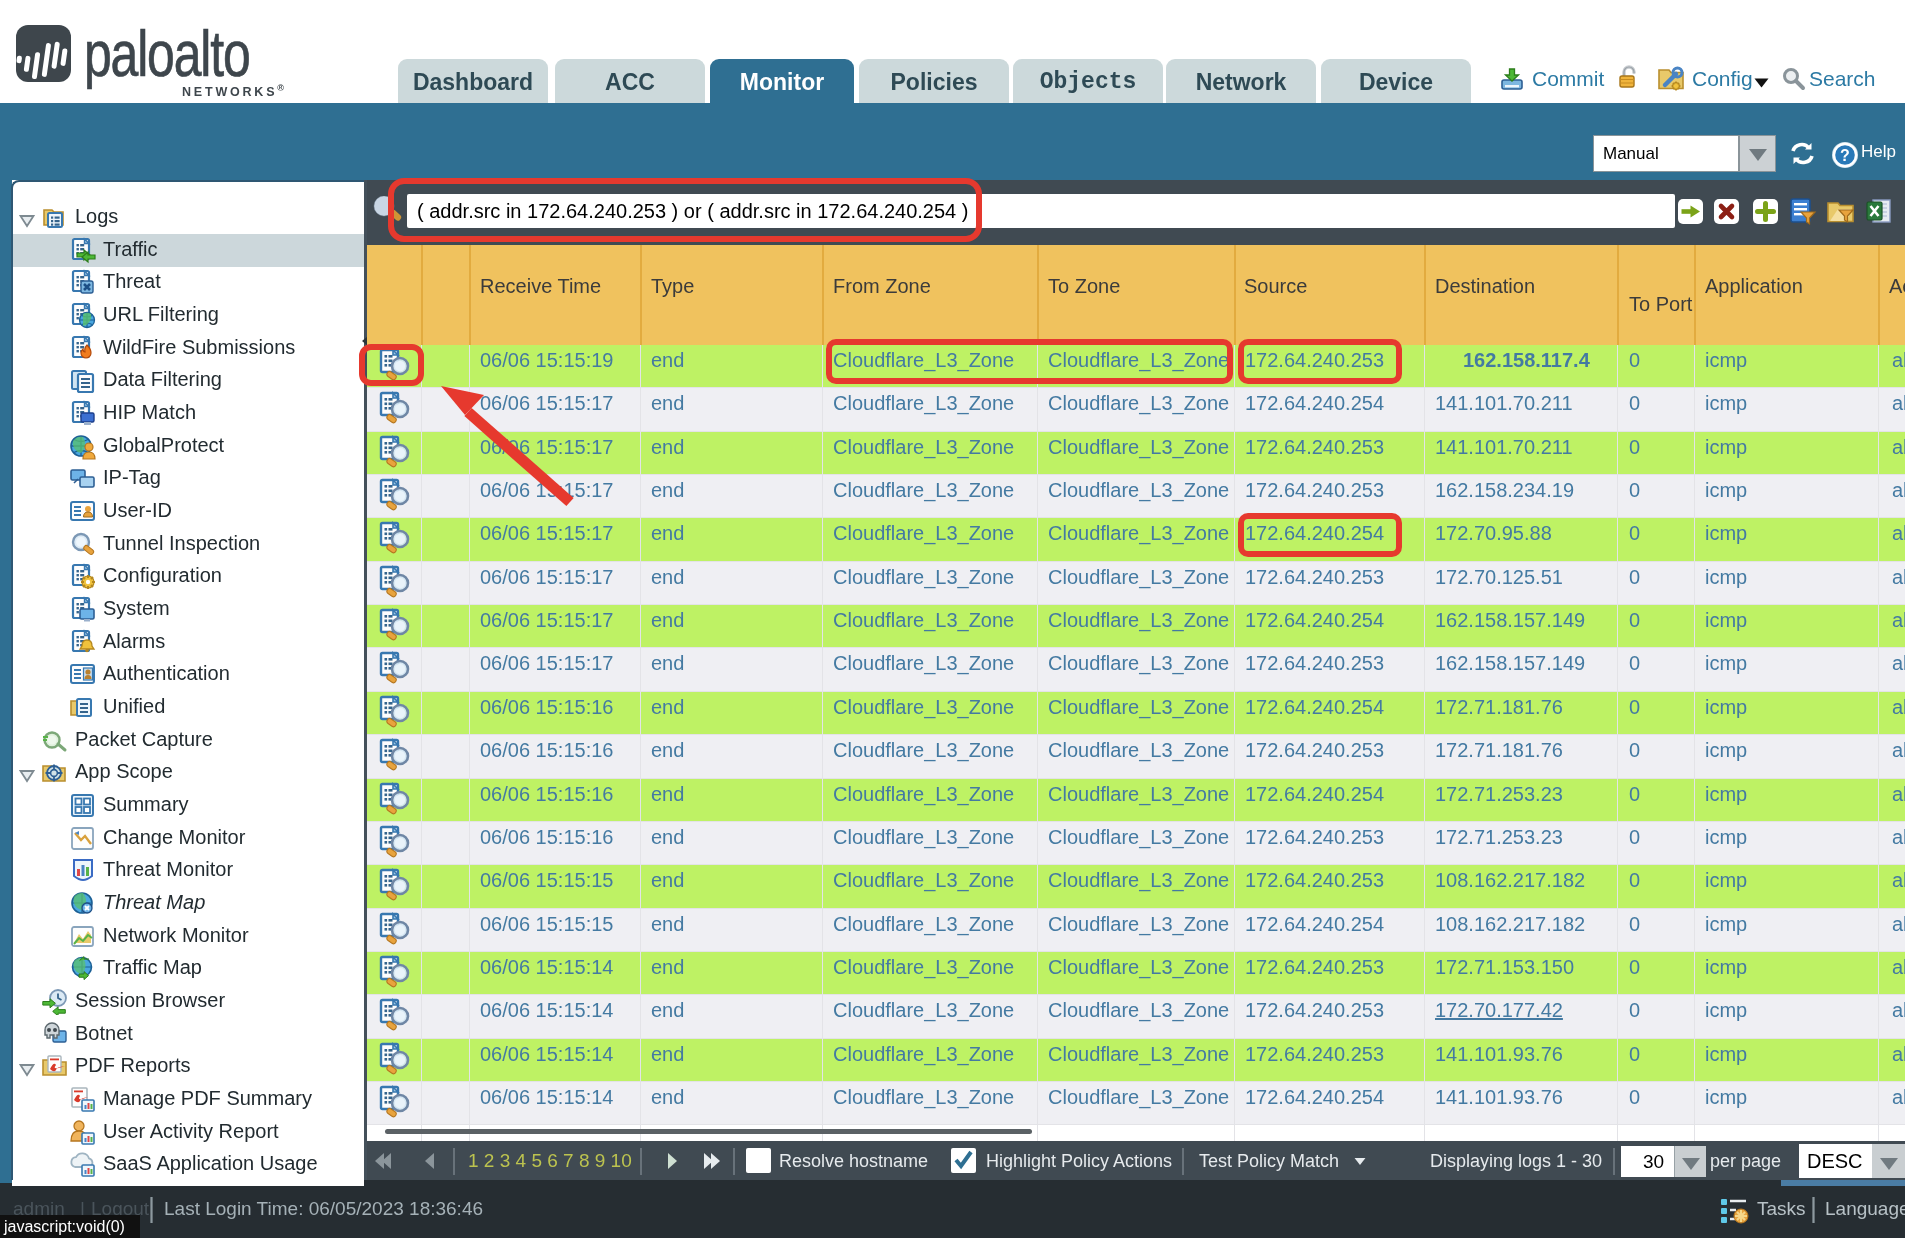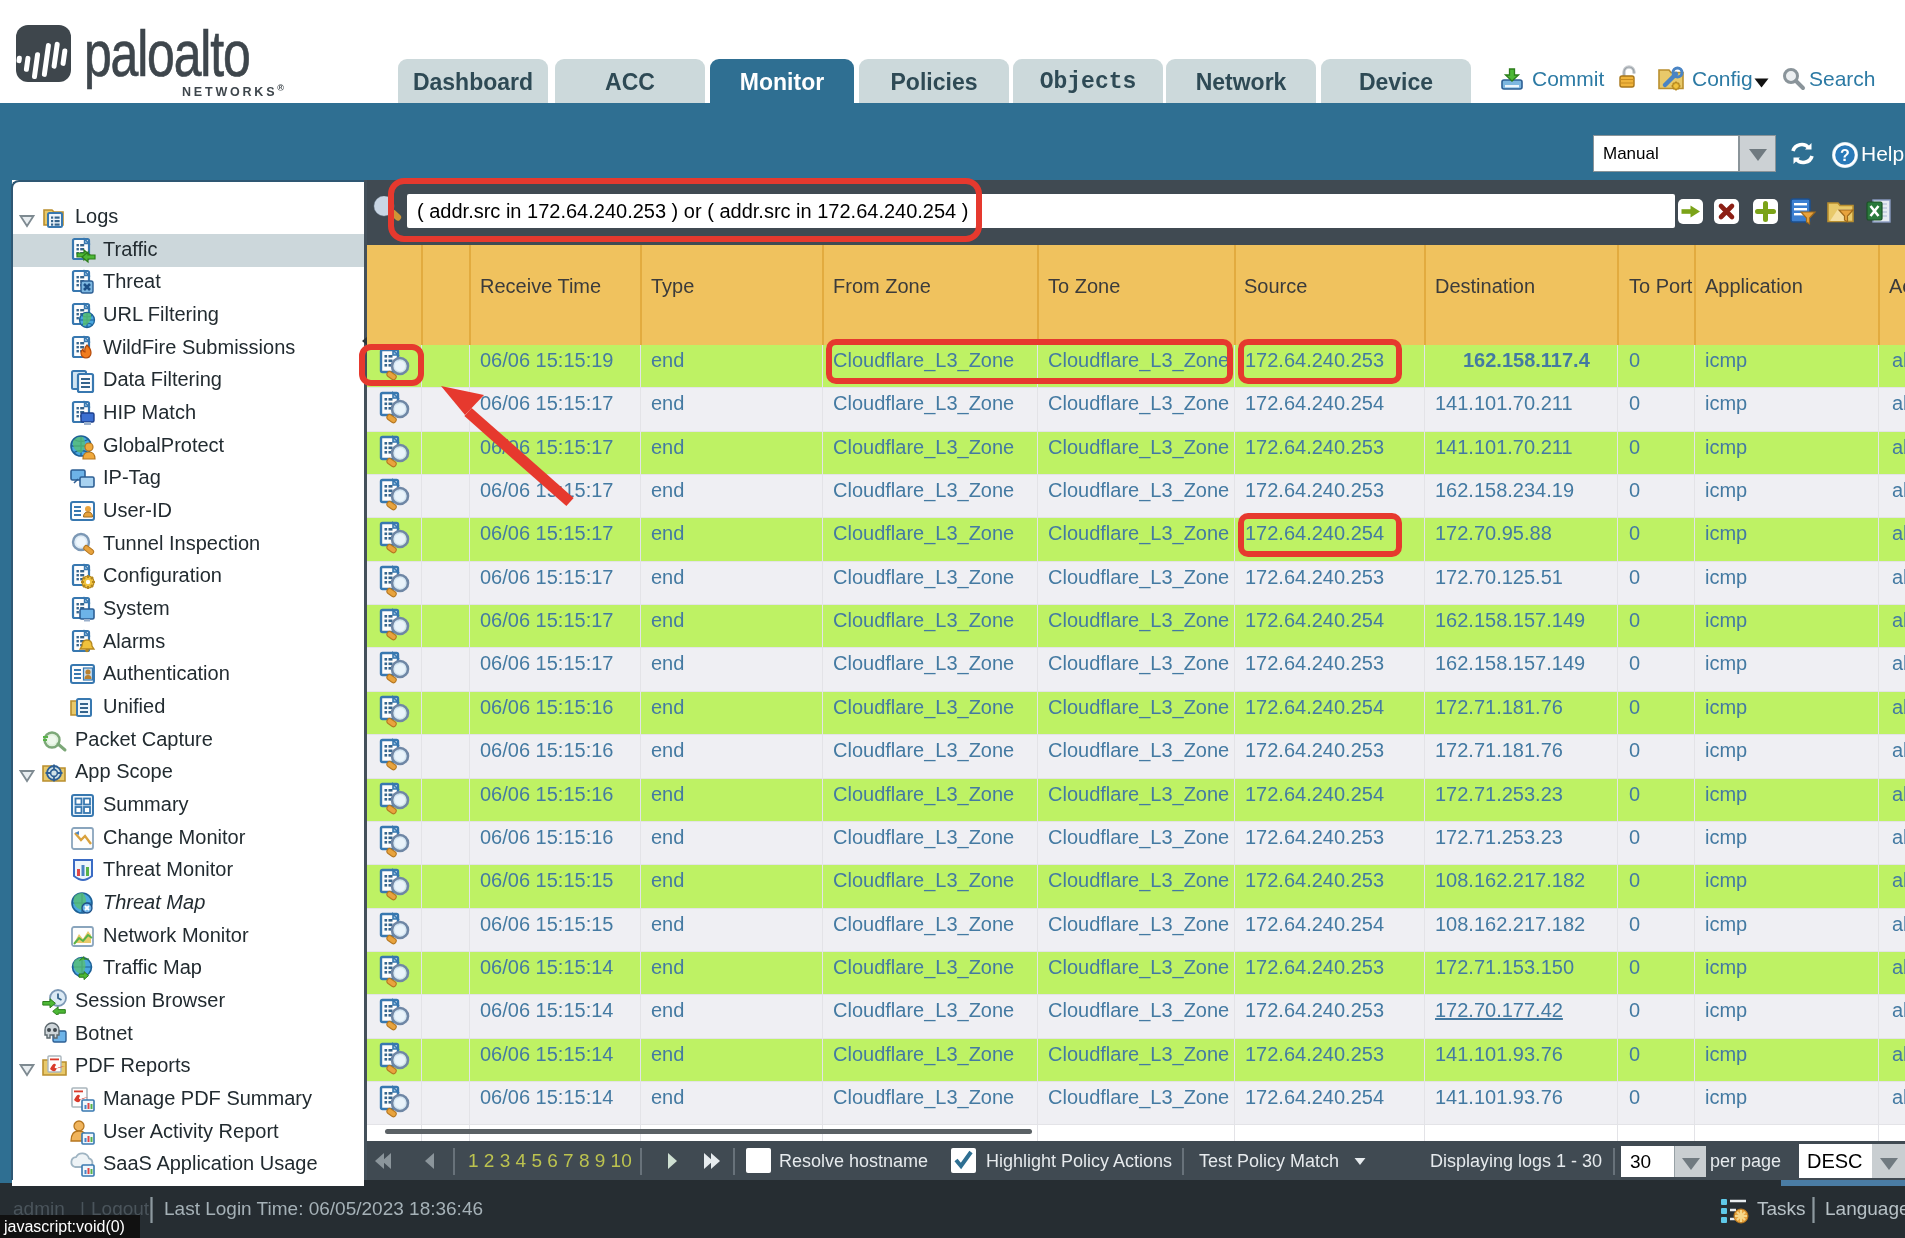--- a/index.html
+++ b/index.html
@@ -114,21 +114,21 @@
 <path d="M4 10 a9 8.5 0 0 1 16 -3" fill="none" stroke="#fff" stroke-width="3.6"></path>
 <path d="M22.5 2 v6.5 h-6.5 z" fill="#fff"></path>
 <path d="M23 15 a9 8.5 0 0 1 -16 3" fill="none" stroke="#fff" stroke-width="3.6"></path>
 <path d="M4.5 23 v-6.5 h6.5 z" fill="#fff"></path>
 </svg>
       <svg width="30" height="30" viewBox="0 0 30 30" style="position:absolute;left:1830px;top:37px;">
 <circle cx="15" cy="15" r="13" fill="#cfe2ee"></circle>
 <circle cx="15" cy="15" r="11" fill="#2979b8" stroke="#ffffff" stroke-width="2.4"></circle>
 <text x="15" y="21" text-anchor="middle" font-family="Liberation Sans" font-size="16" font-weight="bold" fill="#fff">?</text>
 </svg>
-  <div style="position:absolute;left:1861px;top:39px;font-size:21px;color:#fff;">Help</div>
+  <div style="position:absolute;left:1861px;top:39px;font-size:17px;color:#fff;">Help</div>
 </div>
 <div id="strip"></div>
 
 <div id="side">
 <div class="trow" style="top:19.0px;">
         <span style="position:absolute;left:6px;top:9px;"><svg width="16" height="14" viewBox="0 0 16 14">
             <path d="M1.5 2 h13 L8 12 Z" fill="#e8edf0" stroke="#7e8a91" stroke-width="1.8"></path>
           </svg></span>
 <span style="position:absolute;left:28px;top:3px;"><svg width="27" height="27" viewBox="0 0 27 27">
             <path d="M3 6 h8 l2 2 h9 v13 h-19 z" fill="#e8c96a" stroke="#b98f2f" stroke-width="1.6"></path>
@@ -570,21 +570,21 @@
 <div class="hsep" style="left:1057px;"></div>
 <div class="hsep" style="left:1250px;"></div>
 <div class="hsep" style="left:1327px;"></div>
 <div class="hsep" style="left:1511px;"></div>
     <div class="hcell" style="left:113px;">Receive Time</div>
     <div class="hcell" style="left:284px;">Type</div>
     <div class="hcell" style="left:466px;">From Zone</div>
     <div class="hcell" style="left:681px;">To Zone</div>
     <div class="hcell" style="left:877px;">Source</div>
     <div class="hcell" style="left:1068px;">Destination</div>
-    <div class="hcell" style="left:1262px;">To Port</div>
+    <div class="hcell" style="left:1262px;margin-top:18px;">To Port</div>
     <div class="hcell" style="left:1338px;">Application</div>
     <div class="hcell" style="left:1522px;">Ac</div>
   </div>
   <div id="rows">
 <div class="r" style="top:0.0px;">
 <span class="ric"><svg width="34" height="36" viewBox="0 0 34 36">
 <rect x="3" y="3" width="17" height="22" rx="1.5" fill="#fdfdfd" stroke="#3878b0" stroke-width="2.4"></rect>
 <path d="M15 3 L20 8 L15 8 Z" fill="#9fc8e4" stroke="#3878b0" stroke-width="1.6"></path>
 <g fill="#35648c">
 <rect x="6.5" y="8" width="2.6" height="2.6"></rect>
@@ -1086,21 +1086,21 @@
             <path d="M5 12 l5 6 L20 4" fill="none" stroke="#2e6f92" stroke-width="4"></path>
           </svg></div>
 <div style="position:absolute;left:619px;top:10px;">Highlight Policy Actions</div>
 <div class="sep" style="left:815px;"></div>
 <div style="position:absolute;left:832px;top:10px;">Test Policy Match</div>
 <svg width="14" height="14" viewBox="0 0 16 18" style="position:absolute;left:986px;top:13px;">
           <path d="M1 5 h14 L8 14 Z" fill="#e6ebee"></path>
         </svg>
 <div style="position:absolute;left:1063px;top:10px;">Displaying logs 1 - 30</div>
 <div class="sep" style="left:1246px;"></div>
-<div style="position:absolute;left:1254px;top:5px;width:53px;height:31px;background:#fff;font-size:19px;color:#000;line-height:31px;padding-left:9px;">30</div>
+<div style="position:absolute;left:1254px;top:5px;width:53px;height:31px;background:#fff;font-size:19px;color:#000;line-height:31px;padding-left:22px;">30</div>
 <div style="position:absolute;left:1307px;top:5px;width:32px;height:31px;background:#c9ced1;border-left:1px solid #98a1a6;">
           <span style="position:absolute;left:6px;top:9px;"><svg width="20" height="14" viewBox="0 0 20 14">
               <path d="M1 1 h18 L10 13 Z" fill="#707a80"></path>
             </svg></span>
         </div>
 <div style="position:absolute;left:1343px;top:10px;">per page</div>
 <div style="position:absolute;left:1432px;top:3px;width:73px;height:34px;background:#fff;font-size:20px;color:#000;line-height:34px;padding-left:8px;">DESC</div>
 <div style="position:absolute;left:1505px;top:3px;width:33px;height:34px;background:#c9ced1;">
           <span style="position:absolute;left:7px;top:11px;"><svg width="20" height="14" viewBox="0 0 20 14">
               <path d="M1 1 h18 L10 13 Z" fill="#707a80"></path>

